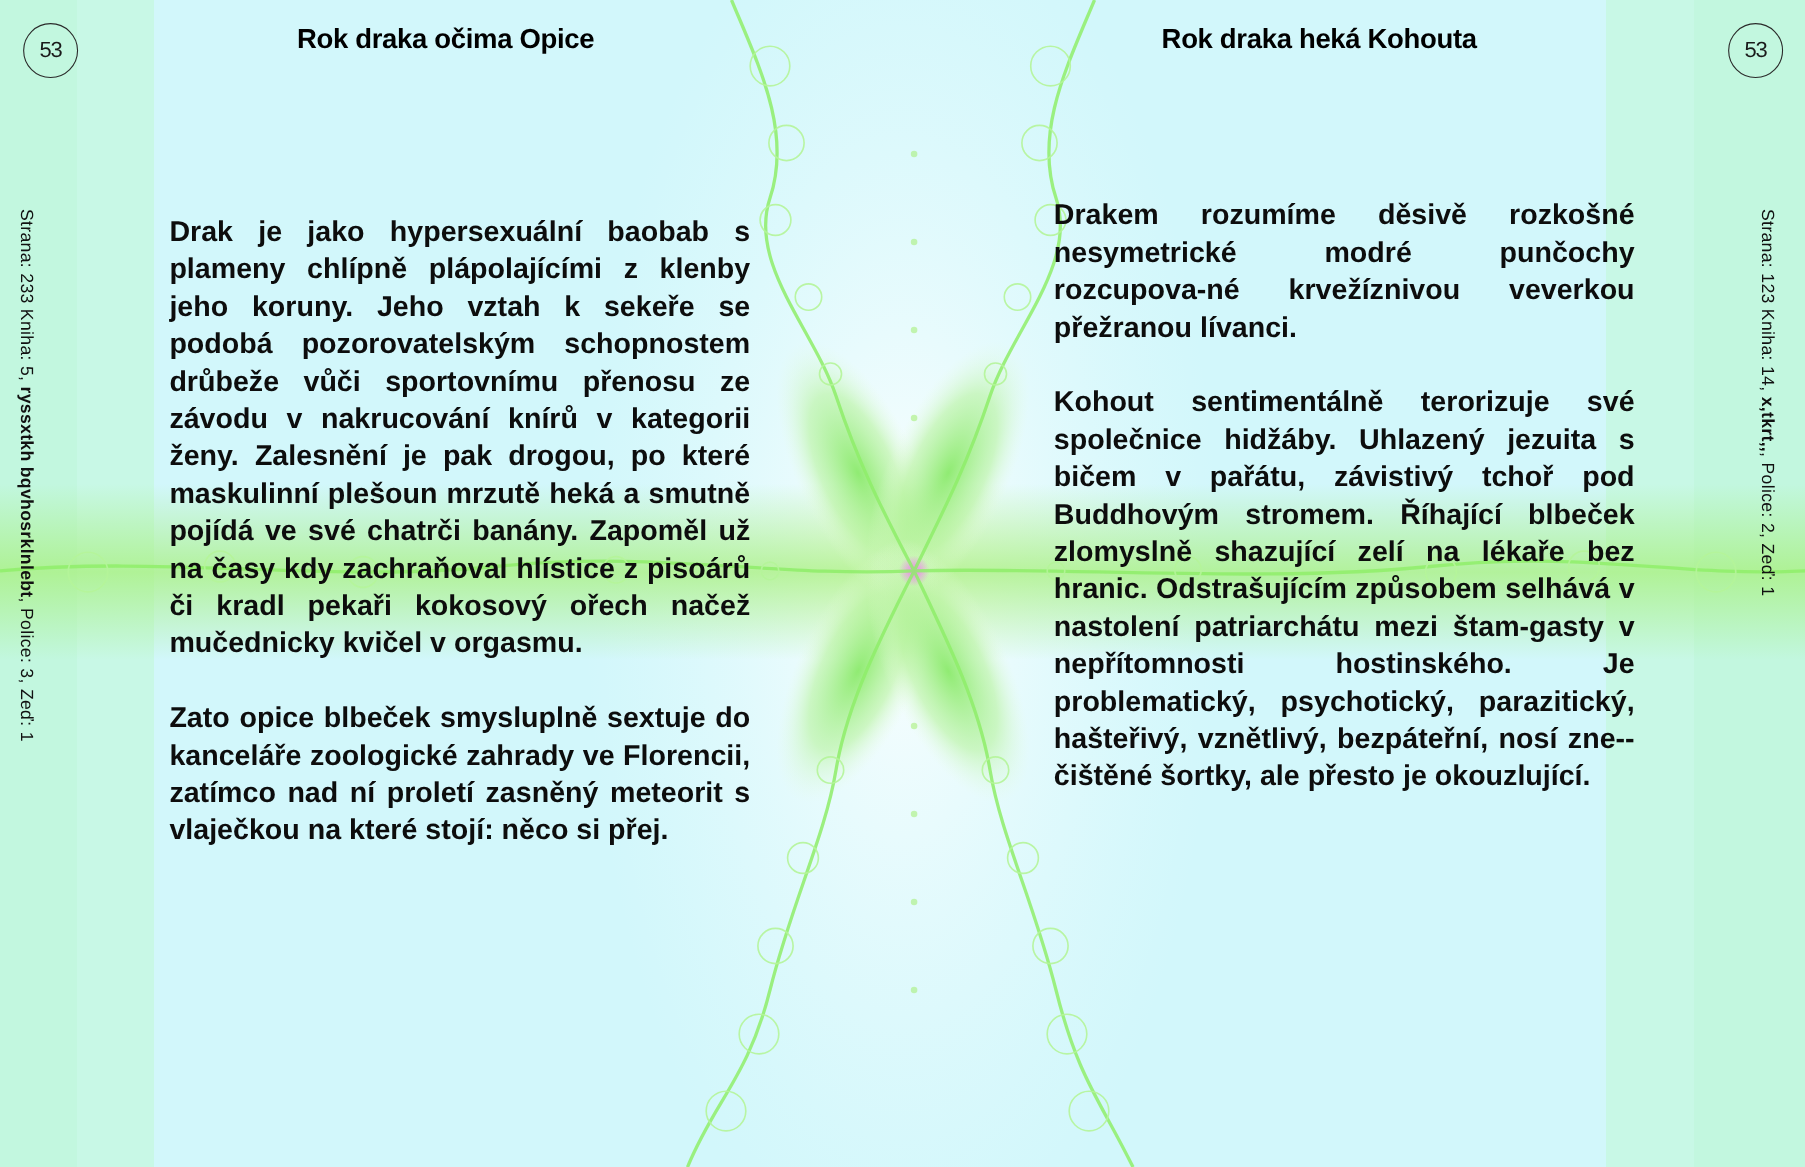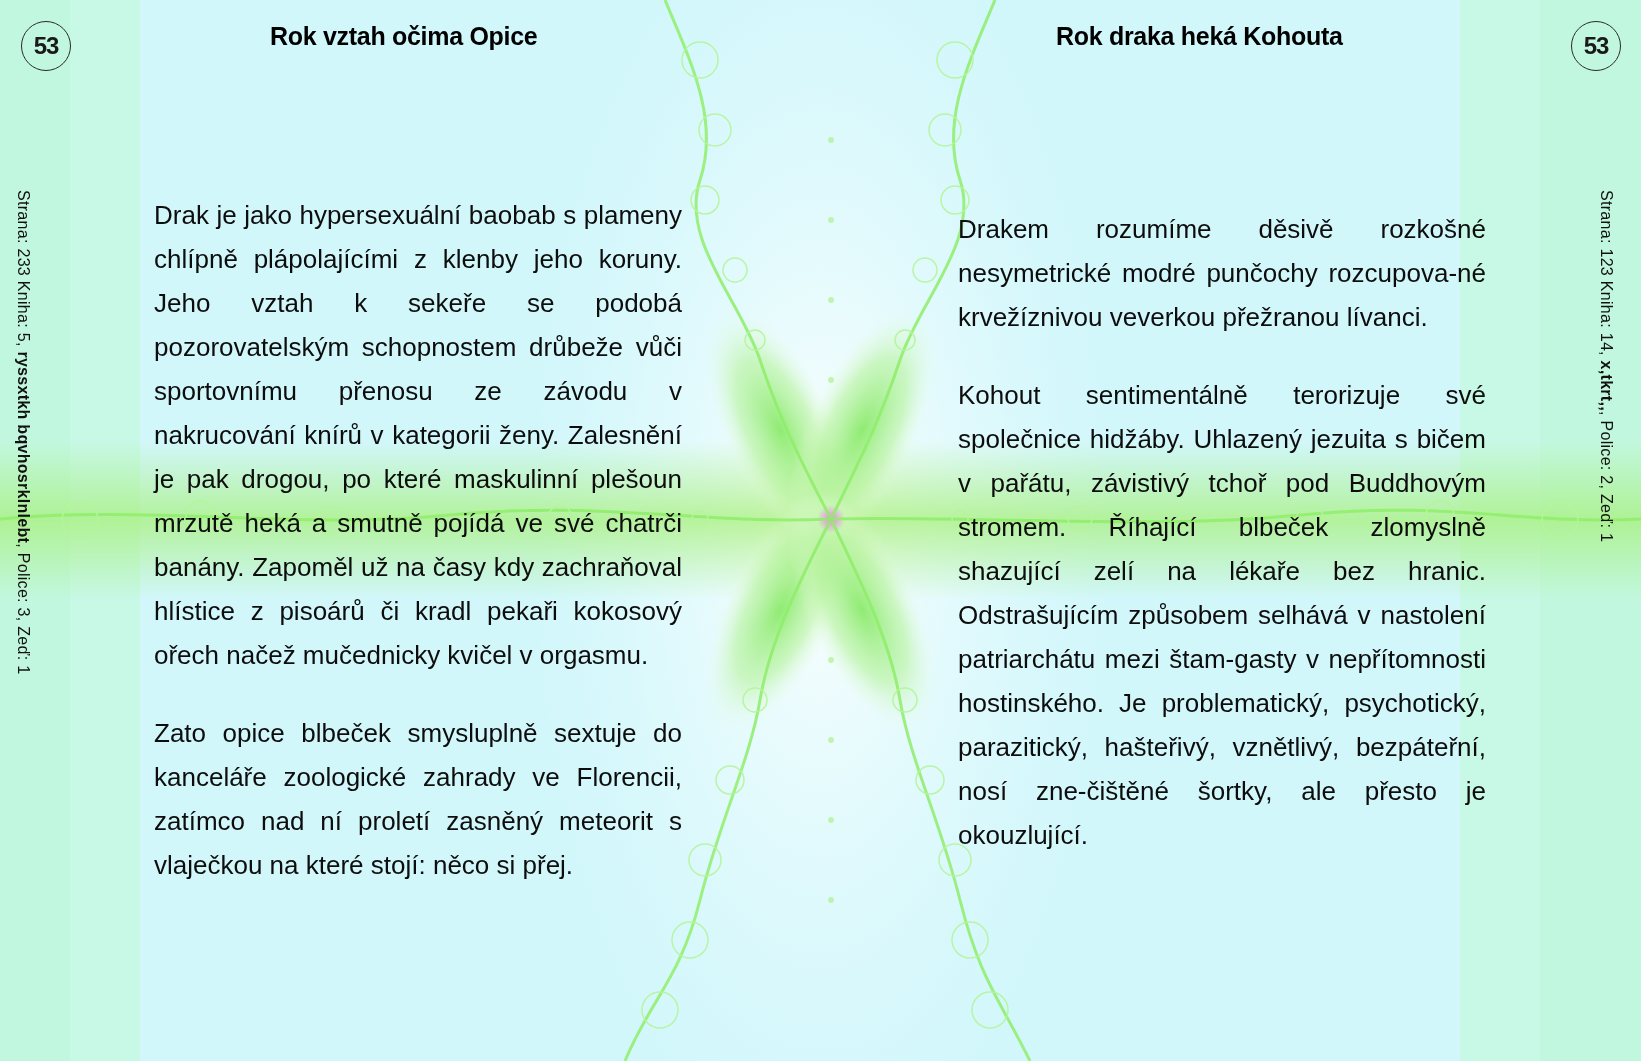--- a/index.html
+++ b/index.html
@@ -10,21 +10,21 @@
     background: #d2f7fb;
   }
   .bg { position: absolute; inset: 0; overflow: hidden; z-index: 0; }
   .bg .band { position: absolute; top: 0; bottom: 0; }
   .bg svg { position: absolute; left: 0; top: 0; }
 
   .page-num {
     position: absolute; top: 21px; width: 48px; height: 48px;
     border: 1px solid #2a2a2a; border-radius: 50%;
     display: flex; align-items: center; justify-content: center;
-    font-size: 24px; font-weight: 700; color: #1a1a1a; letter-spacing: -1px;
+    font-size: 20px; font-weight: 400; color: #1a1a1a; letter-spacing: -1px;
     z-index: 2;
     font-family: "Liberation Sans", sans-serif;
   }
   .page-num.left { left: 21px; }
   .page-num.right { left: 1571px; }
 
   .title {
     position: absolute; top: 22px; z-index: 2;
     font-weight: bold; font-size: 25px; letter-spacing: -0.3px; color: #000;
     white-space: nowrap;
@@ -37,26 +37,27 @@
     writing-mode: vertical-rl;
     font-size: 16px; color: #111; white-space: nowrap; letter-spacing: 0.3px;
   }
   .side.left { left: 14px; }
   .side.right { left: 1597px; }
   .side b { font-weight: bold; }
 
   .col {
     position: absolute; z-index: 2;
     width: 528px;
-    font-size: 26px; line-height: 44px;
+    font-size: 26px; line-height: 34px;
     text-align: justify; text-align-last: left;
     hyphens: manual;
+    font-weight: bold;
   }
   .col.left { left: 154px; top: 193px; }
-  .col.right { left: 958px; top: 207px; }
+  .col.right { left: 958px; top: 178px; }
   .col p { margin: 0 0 34.2px 0; }
 </style>
 </head>
 <body>
 
 <div class="bg">
   <div class="band" style="left:0;width:100px;background:#c2f7df;"></div>
   <div class="band" style="left:70px;width:100px;background:#c8f8e6;border-radius:0 0 0 0;"></div>
   <div class="band" style="left:140px;width:350px;background:#d2f7fb;"></div>
   <div class="band" style="left:1150px;width:340px;background:#d2f7fb;"></div>
@@ -143,21 +144,21 @@
         <circle cx="831" cy="740" r="3"></circle>
       <circle cx="831" cy="820" r="3"></circle>
         <circle cx="831" cy="900" r="3"></circle>
     </g>
   </svg>
 </div>
 
 <div class="page-num left">
   <span>53</span>
 </div>
-<div class="title left">Rok vztah očima Opice</div>
+<div class="title left">Rok draka očima Opice</div>
 <div class="side left">
   <span>Strana: 233 Kniha: 5, </span><b>ryssxtkh bqvhosrklnlebt</b><span>, Police: 3, Zeď: 1</span>
 </div>
 <div class="col left">
   <p>Drak je jako hypersexuální baobab s plameny chlípně plápolajícími z klenby jeho koruny. Jeho vztah k sekeře se podobá pozorovatelským schopnostem drůbeže vůči sportovnímu přenosu ze závodu v nakrucování knírů v kategorii ženy. Zalesnění je pak drogou, po které maskulinní plešoun mrzutě heká a smutně pojídá ve své chatrči banány. Zapoměl už na časy kdy zachraňoval hlístice z pisoárů či kradl pekaři kokosový ořech načež mučednicky kvičel v orgasmu.</p>
   <p>Zato opice blbeček smysluplně sextuje do kanceláře zoologické zahrady ve Florencii, zatímco nad ní proletí zasněný meteorit s vlaječkou na které stojí: něco si přej.</p>
 </div>
 
 <div class="page-num right">
   <span>53</span>

